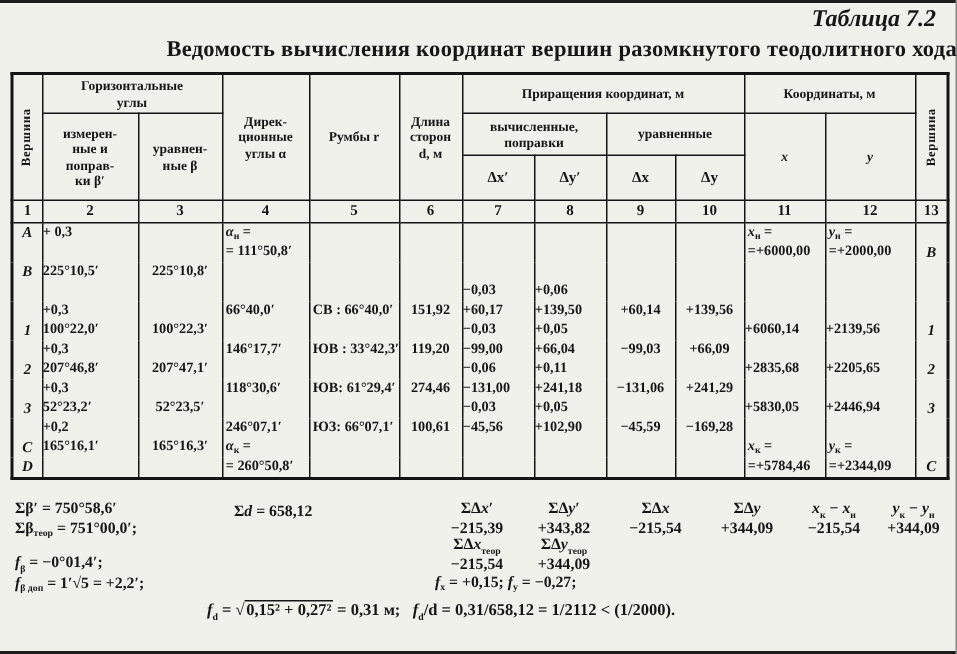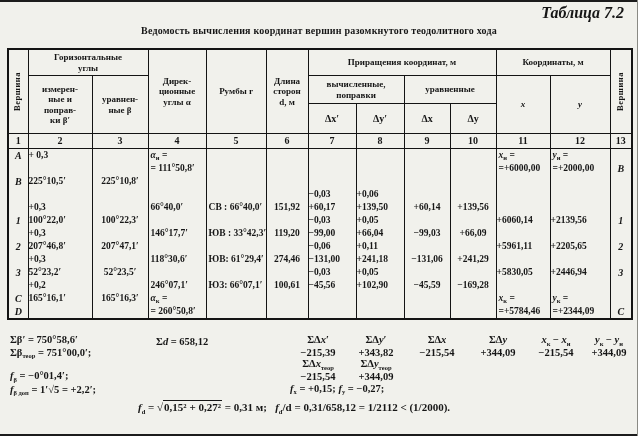--- a/index.html
+++ b/index.html
@@ -5,21 +5,21 @@
   html,body{margin:0;padding:0;}
   body{
     width:638px;height:436px;position:relative;overflow:hidden;
     background:#f1f1ec;color:#161616;
     font-family:"Liberation Serif", serif;font-weight:bold;
   }
   .bar-top{position:absolute;top:0;left:0;right:0;height:2px;background:#1c1c1c;}
   .bar-bottom{position:absolute;bottom:0;left:0;right:0;height:2px;background:#1c1c1c;}
   .bar-right{position:absolute;top:0;bottom:0;right:0;width:1px;background:#8a8a84;}
   .caption{position:absolute;top:4px;right:14px;font-style:italic;font-size:16px;}
-  .title{position:absolute;top:25px;left:0;width:100%;text-align:center;font-size:10px;letter-spacing:.2px;}
+  .title{position:absolute;top:25px;left:0;width:100%;text-align:right;font-size:15px;letter-spacing:.2px;}
   .tablewrap{position:absolute;left:7px;top:48px;}
   table{border-collapse:collapse;table-layout:fixed;width:624px;border:2px solid #141414;}
   th,td{padding:0;margin:0;font-weight:bold;}
   thead th{
     border:1px solid #141414;font-size:9px;line-height:1.12;
     text-align:center;vertical-align:middle;white-space:pre-line;
   }
   tr.h1 th{height:25px;}
   tr.h2 th{height:27px;}
   tr.h3 th{height:29px;font-size:10px;}
@@ -237,21 +237,21 @@
           <td class="al-c vx">2</td>
           <td class="al-r">207°46,8′</td>
           <td class="al-c">207°47,1′</td>
           <td class="al-l"></td>
           <td class="al-l"></td>
           <td class="al-c"></td>
           <td class="al-r">−0,06</td>
           <td class="al-r">+0,11</td>
           <td class="al-c"></td>
           <td class="al-c"></td>
-          <td class="al-r">+5961,11</td>
+          <td class="al-r">+2835,68</td>
           <td class="al-r">+2205,65</td>
           <td class="al-c vx">2</td>
         </tr>
         <tr>
           <td class="al-c vx"></td>
           <td class="al-r">+0,3</td>
           <td class="al-c"></td>
           <td class="al-l">118°30,6′</td>
           <td class="al-l">ЮВ: 61°29,4′</td>
           <td class="al-c">274,46</td>

